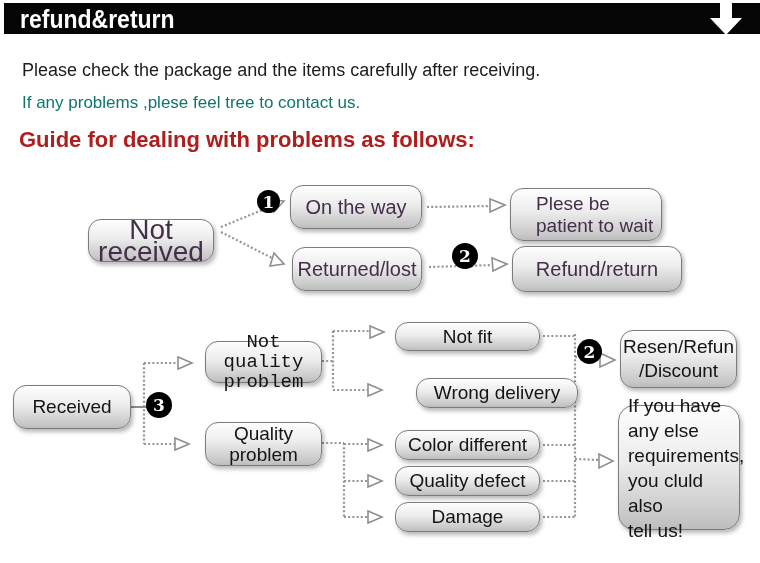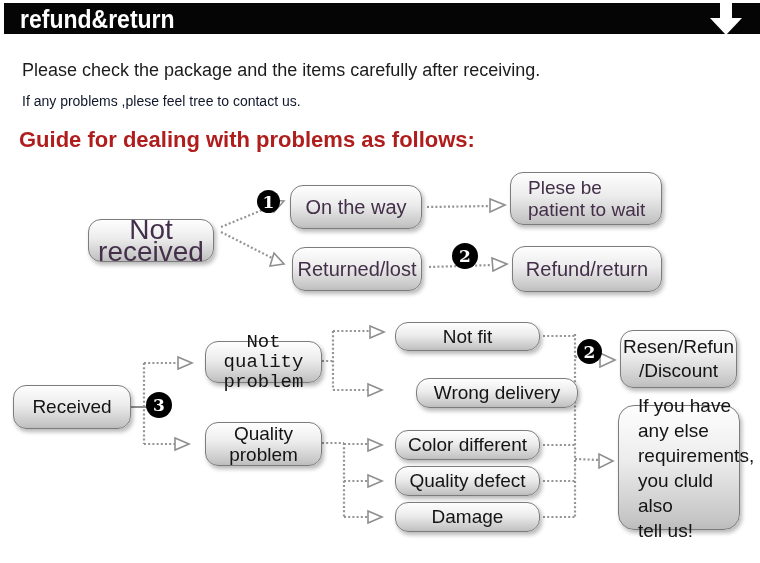--- a/index.html
+++ b/index.html
@@ -13,21 +13,21 @@
     position:absolute;left:16px;top:2px;color:#ffffff;font-size:25px;font-weight:bold;
     letter-spacing:0px;line-height:28px;transform:scaleX(.92);transform-origin:left center;
   }
   .dl-arrow-stem{position:absolute;left:716px;top:0px;width:12px;height:16px;background:#ffffff;}
   .dl-arrow-head{
     position:absolute;left:706px;top:15px;width:0;height:0;
     border-left:16px solid transparent;border-right:16px solid transparent;border-top:17px solid #ffffff;
   }
   
   .intro1{position:absolute;left:22px;top:60px;font-size:18px;color:#1c1c1c;}
-  .intro2{position:absolute;left:22px;top:93px;font-size:14px;color:#0f172a;}
+  .intro2{position:absolute;left:22px;top:93px;font-size:17px;color:#0f766e;}
   .heading{position:absolute;left:19px;top:127px;font-size:22px;font-weight:bold;color:#b01d1d;}
   
   .node{
     position:absolute;border:1.6px solid #7c7c7c;border-radius:13px;
     background:linear-gradient(180deg,#fefefe 0%,#ececec 45%,#c6c6c6 92%,#bcbcbc 100%);
     box-shadow:2px 3px 4px rgba(0,0,0,.28);
     display:flex;flex-direction:column;align-items:center;justify-content:center;
     text-align:center;box-sizing:border-box;
   }
   .c1{color:#432f49;font-size:19px;}
@@ -114,26 +114,26 @@
   <div class="node c1" style="left:88px;top:219px;width:126px;height:43px;font-size:28px;">
     <span class="ln">Not received</span>
   </div>
   <div class="step" style="left:257px;top:190px;width:23px;height:23px;">1</div>
   <div class="node c1" style="left:290px;top:185px;width:132px;height:44px;font-size:20px;">
     <span class="ln">On the way</span>
   </div>
   <div class="node c1" style="left:292px;top:247px;width:130px;height:44px;font-size:20px;">
     <span class="ln">Returned/lost</span>
   </div>
-  <div class="node c1 left-align" style="left:510px;top:172px;width:152px;height:53px;padding-left:17px;line-height:24px;">
+  <div class="node c1 left-align" style="left:510px;top:188px;width:152px;height:53px;padding-left:25px;line-height:24px;">
     <span class="ln">Plese be</span>
     <span class="ln">patient to wait</span>
   </div>
   <div class="step" style="left:452px;top:243px;width:26px;height:26px;">2</div>
-  <div class="node c1" style="left:512px;top:246px;width:150px;height:46px;font-size:20px;">
+  <div class="node c1" style="left:512px;top:246px;width:170px;height:46px;font-size:20px;">
     <span class="ln">Refund/return</span>
   </div>
 
   <div class="node c2" style="left:13px;top:385px;width:118px;height:44px;">
     <span class="ln">Received</span>
   </div>
   <div class="step" style="left:146px;top:392px;width:26px;height:26px;">3</div>
 
   <div class="node c2" style="left:205px;top:341px;width:117px;height:42px;line-height:20px;font-family:Liberation Mono, monospace;">
     <span class="ln" style="line-height:20px;">Not quality</span>
@@ -160,21 +160,21 @@
     <span class="ln">Damage</span>
   </div>
 
   <div class="step" style="left:577px;top:339px;width:25px;height:25px;">2</div>
 
   <div class="node c2" style="left:620px;top:330px;width:117px;height:58px;line-height:24px;">
     <span class="ln" style="line-height:24px;">Resen/Refun</span>
     <span class="ln" style="line-height:24px;">/Discount</span>
   </div>
 
-  <div class="node c2 left-align" style="left:618px;top:405px;width:122px;height:125px;padding-left:19px;border-radius:16px;">
+  <div class="node c2 left-align" style="left:618px;top:405px;width:122px;height:125px;padding-left:9px;border-radius:16px;">
     <span class="ln" style="line-height:25px;">If you have</span>
     <span class="ln" style="line-height:25px;">any else</span>
     <span class="ln" style="line-height:25px;">requirements,</span>
     <span class="ln" style="line-height:25px;">you cluld also</span>
     <span class="ln" style="line-height:25px;">tell us!</span>
   </div>
 
 </div>
 
 </body></html>

